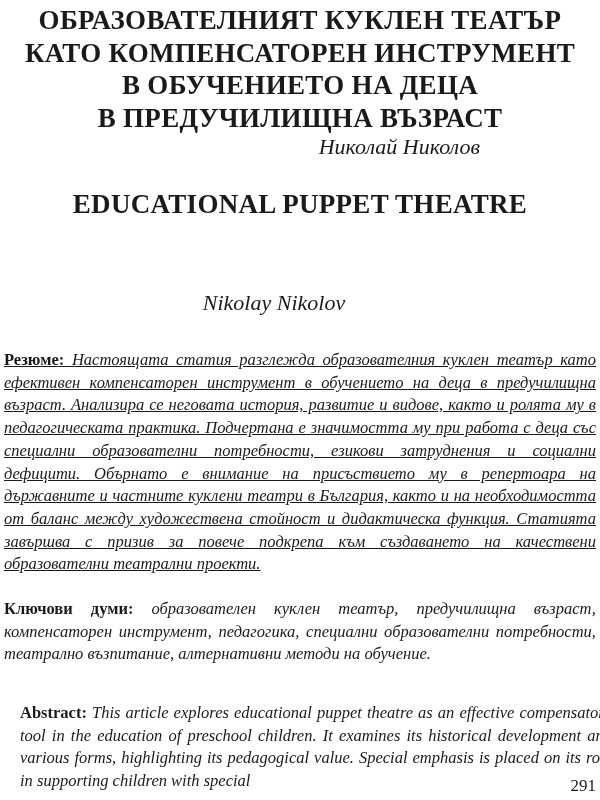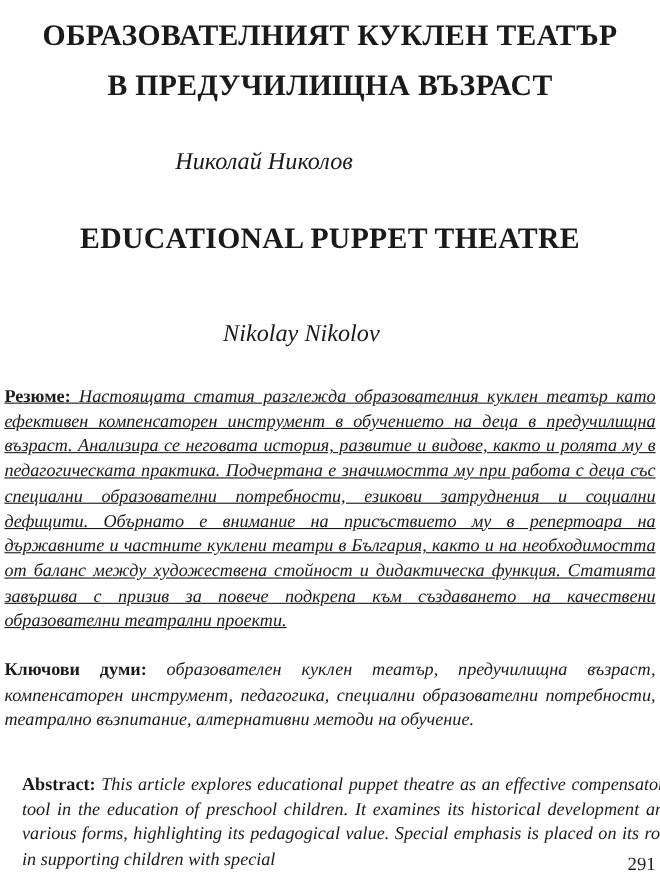--- a/index.html
+++ b/index.html
@@ -8,51 +8,53 @@
       color: #1a1a1a;
       font-family: "Liberation Serif", "DejaVu Serif", serif;
     }
     .title-block { position: absolute; left: 0; width: 600px; text-align: center; }
     .title-bg {
       top: 4px;
       font-family: "Liberation Serif", serif; font-weight: bold;
       font-size: 27px; line-height: 32.5px; letter-spacing: 0.3px;
     }
     .author-bg {
-      position: absolute; top: 134px; left: 0; width: 480px; text-align: center;
+      position: absolute; top: 134px; left: 0; width: 480px; text-align: right;
       font-style: italic; font-size: 22px; line-height: 26px;
     }
     .title-en {
       top: 187px;
       font-weight: bold; font-size: 27px; line-height: 35px; letter-spacing: 0.3px;
     }
     .author-en {
       position: absolute; top: 290px; left: 0; width: 548px; text-align: center;
       font-style: italic; font-size: 22px; line-height: 26px;
     }
-    .title-line { display: block; white-space: nowrap; margin-top: 12px; }
+    .title-line { display: block; white-space: nowrap; }
     .para {
       position: absolute; left: 4px; width: 592px;
       font-size: 16.5px; line-height: 22.7px; text-align: justify;
     }
     .para .label { font-weight: bold; font-style: normal; }
     .para .body { font-style: italic; }
     .p-summary { top: 349px; }
     .p-keywords { top: 598px; }
     .p-abstract { top: 686px; }
     .page-number {
       position: absolute; right: 4px; top: 776px;
       font-size: 17px; line-height: 20px;
     }
   </style>
 </head>
 <body>
 
 <div class="title-block title-bg">
   <span class="title-line">ОБРАЗОВАТЕЛНИЯТ КУКЛЕН ТЕАТЪР</span>
+  <span class="title-line">КАТО КОМПЕНСАТОРЕН ИНСТРУМЕНТ</span>
+  <span class="title-line">В ОБУЧЕНИЕТО НА ДЕЦА</span>
   <span class="title-line">В ПРЕДУЧИЛИЩНА ВЪЗРАСТ</span>
 </div>
 <div class="author-bg">Николай Николов</div>
 
 <div class="title-block title-en">
   <span class="title-line">EDUCATIONAL PUPPET THEATRE</span>
 </div>
 <div class="author-en">Nikolay Nikolov</div>
 
 <p class="para p-summary" style="margin:0;text-decoration:underline;">

